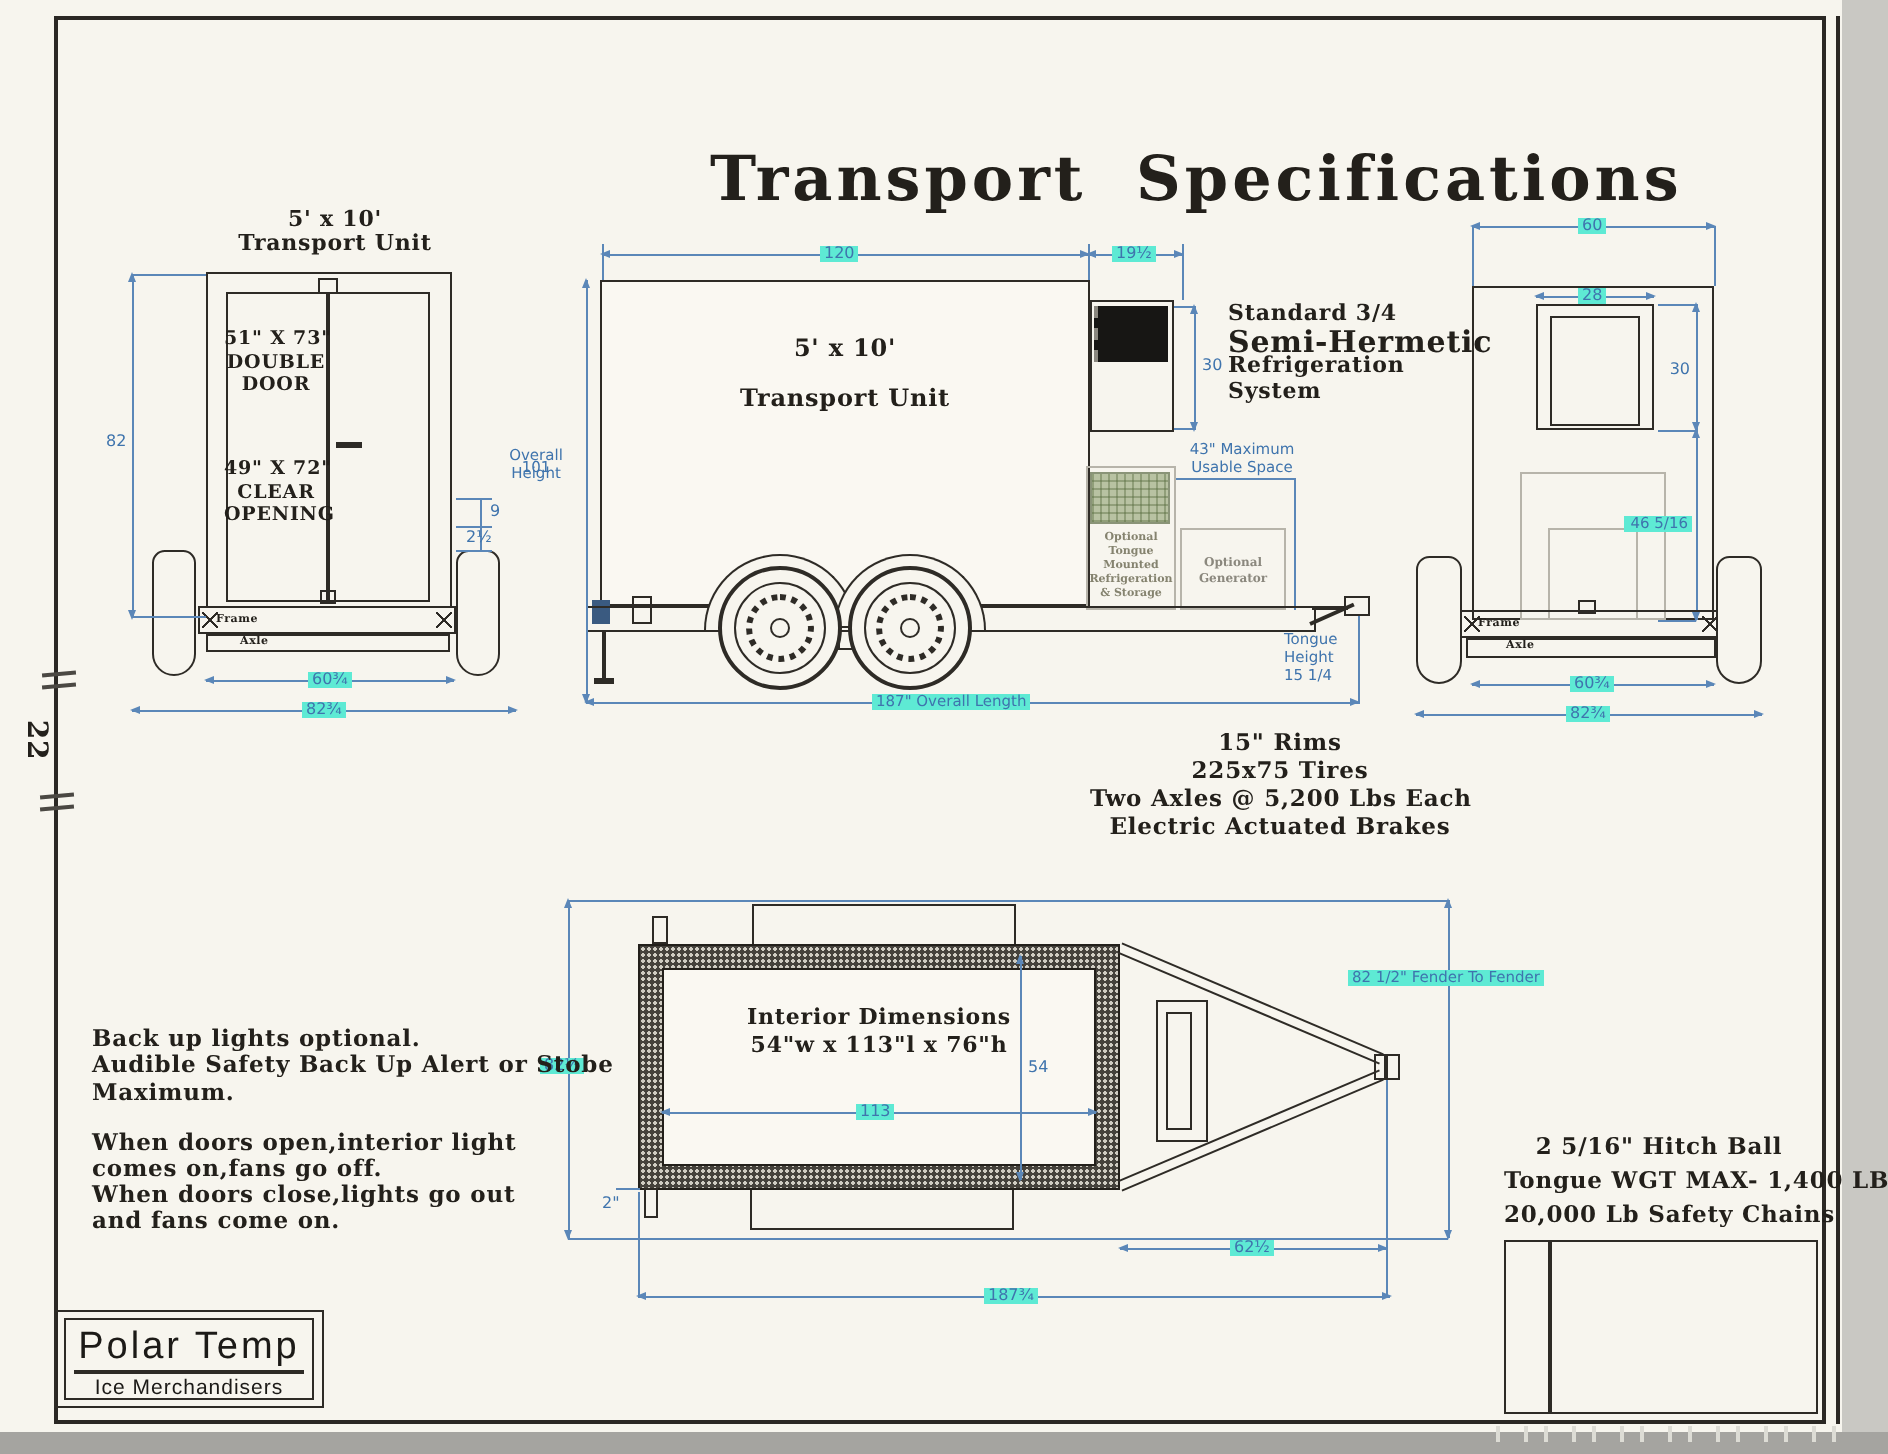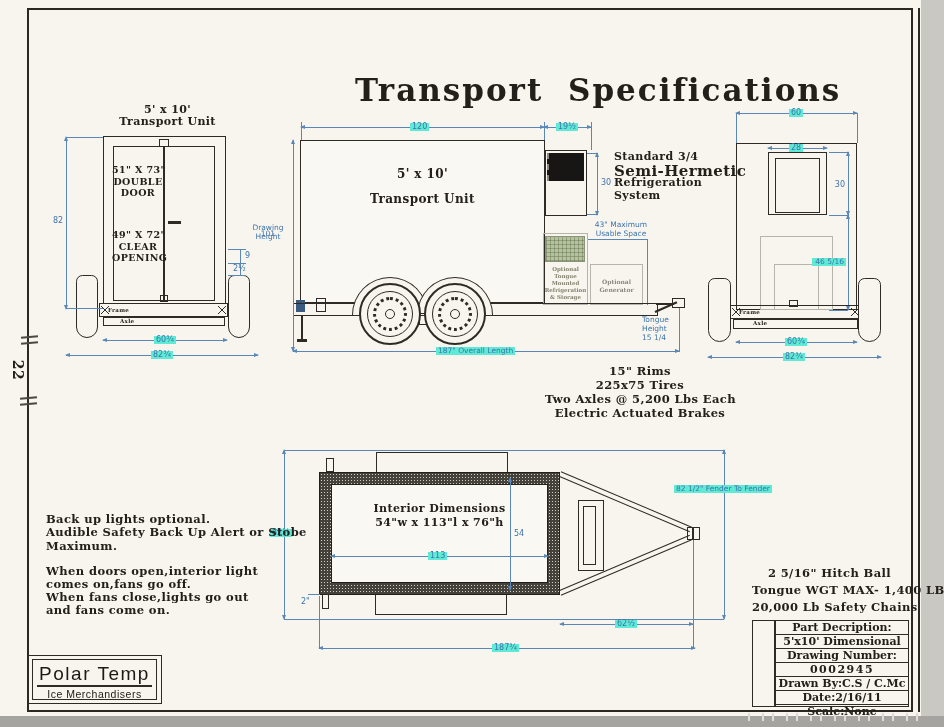--- a/index.html
+++ b/index.html
@@ -177,21 +177,21 @@
     <div class="r1"></div>
     <div class="lug"></div>
     <div class="hub"></div>
   </div>
   <div class="swheel" style="left:424px;top:283px">
     <div class="r1"></div>
     <div class="lug"></div>
     <div class="hub"></div>
   </div>
 
-  <div class="d c" style="left:248px;top:224px;width:40px;font-size:7.5px">Drawing</div>
+  <div class="d c" style="left:248px;top:224px;width:40px;font-size:7.5px">Overall</div>
   <div class="d c" style="left:248px;top:233px;width:40px;font-size:7.5px">Height</div>
   <div class="d c" style="left:248px;top:230px;width:40px;font-size:7.5px">101</div>
   <div class="dl v ar" style="left:293px;top:140px;height:211px"></div>
 
   <div class="d" style="left:642px;top:316px;font-size:7.5px">Tongue</div>
   <div class="d" style="left:642px;top:325px;font-size:7.5px">Height</div>
   <div class="d" style="left:642px;top:334px;font-size:7.5px">15 1/4</div>
   <div class="dl v" style="left:679px;top:308px;height:44px"></div>
 
   <div class="dl h ar" style="left:293px;top:351px;width:386px"></div>
@@ -278,38 +278,29 @@
   <div class="dl h ar" style="left:560px;top:624px;width:133px"></div>
   <div class="d bg" style="left:615px;top:620px">62½</div>
   <div class="dl h ar" style="left:319px;top:648px;width:376px"></div>
   <div class="d bg" style="left:492px;top:644px">187¾</div>
 
   <div class="a t spec" style="left:46px;top:514px">Back up lights optional.</div>
   <div class="a t spec" style="left:46px;top:527px">Audible Safety Back Up Alert or Stobe</div>
   <div class="a t spec" style="left:46px;top:541px">Maximum.</div>
   <div class="a t spec" style="left:46px;top:566px">When doors open,interior light</div>
   <div class="a t spec" style="left:46px;top:579px">comes on,fans go off.</div>
-  <div class="a t spec" style="left:46px;top:592px">When fans close,lights go out</div>
+  <div class="a t spec" style="left:46px;top:592px">When doors close,lights go out</div>
   <div class="a t spec" style="left:46px;top:605px">and fans come on.</div>
 
   <div class="a t c spec" style="left:752px;top:568px;width:155px">2 5/16" Hitch Ball</div>
   <div class="a t c spec" style="left:752px;top:585px;width:155px">Tongue WGT MAX- 1,400 LBS</div>
   <div class="a t c spec" style="left:752px;top:602px;width:155px">20,000 Lb Safety Chains</div>
 
   <div class="bx" style="left:752px;top:620px;width:157px;height:87px"></div>
   <div class="fill" style="left:774px;top:620px;width:1.5px;height:87px"></div>
-  <div id="title-block-rows" style="left:776px;top:621px;width:132px;height:85px">
-    <div class="tb-row">Part Decription:</div>
-    <div class="tb-row">5'x10' Dimensional</div>
-    <div class="tb-row">Drawing Number:</div>
-    <div class="tb-row" style="letter-spacing:1.5px">0002945</div>
-    <div class="tb-row">Drawn By:C.S / C.Mc</div>
-    <div class="tb-row">Date:2/16/11</div>
-    <div class="tb-row">Scale:None</div>
-  </div>
 
   <div class="bx" style="left:27px;top:655px;width:135px;height:49px"></div>
   <div class="bx1" style="left:32px;top:659px;width:125px;height:41px"></div>
   <div class="a c logo-name" style="left:35px;top:663px;width:119px">Polar Temp</div>
   <div class="fill" style="left:37px;top:685px;width:115px;height:1.5px"></div>
   <div class="a c logo-tag" style="left:35px;top:688px;width:119px">Ice Merchandisers</div>
 
 </div>
 
 </body></html>

